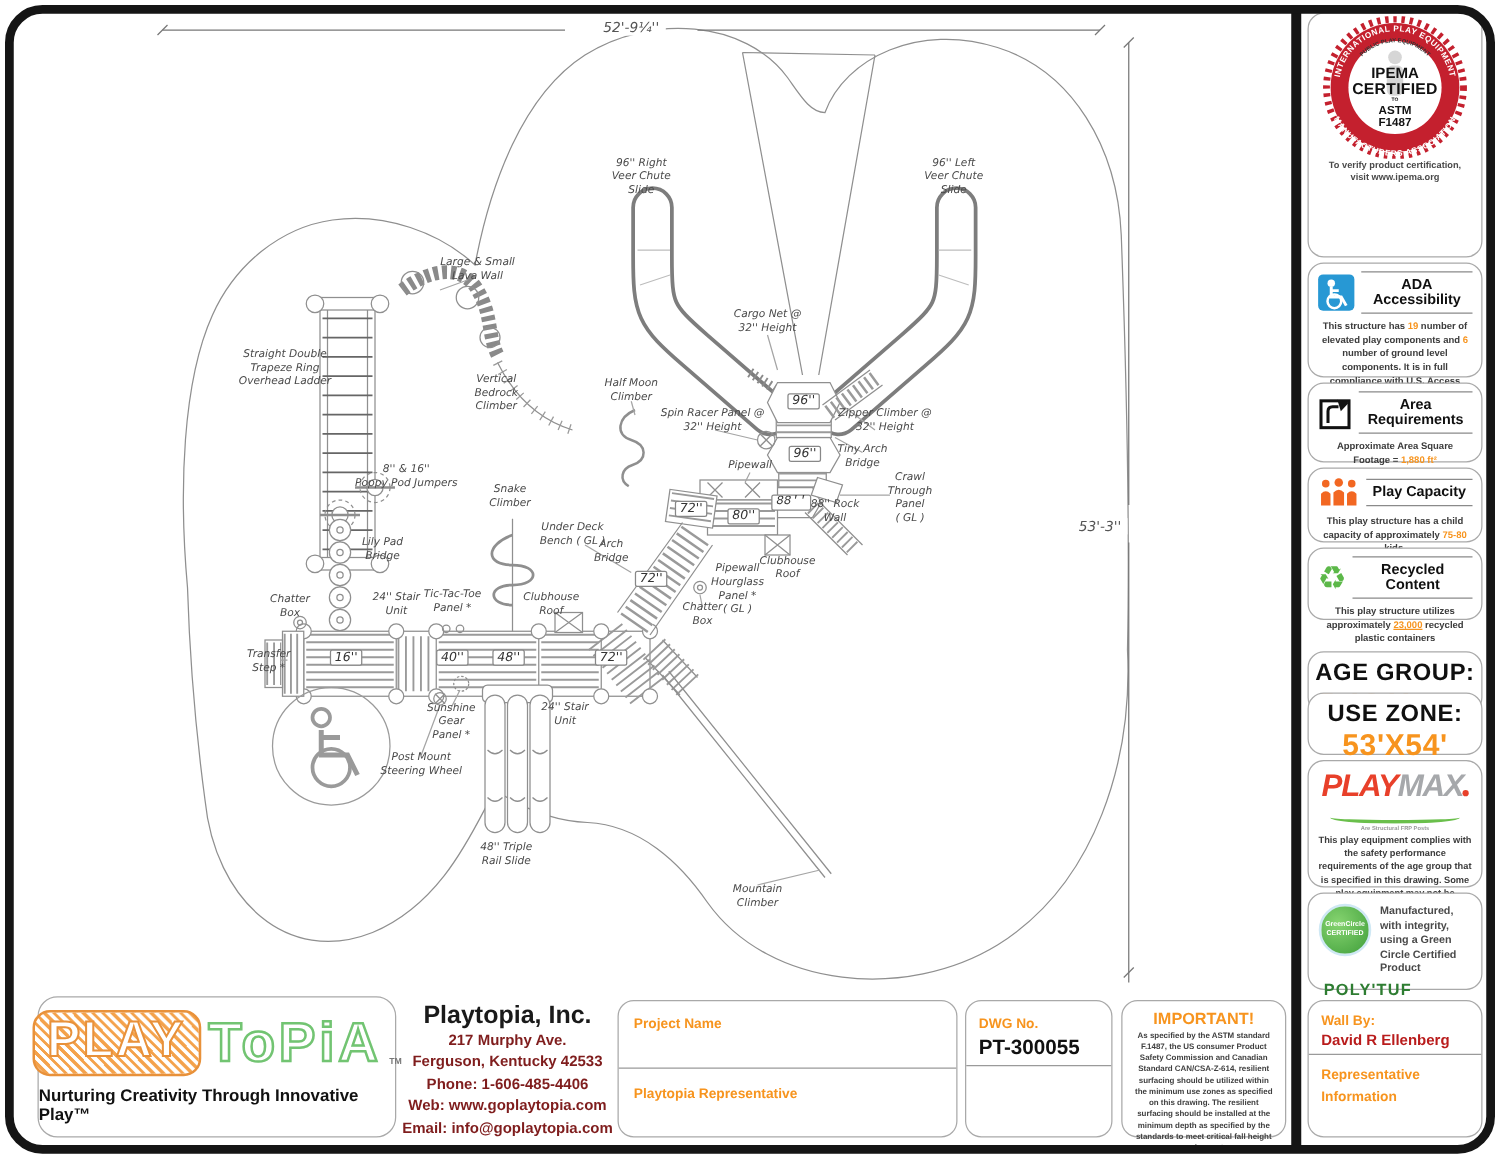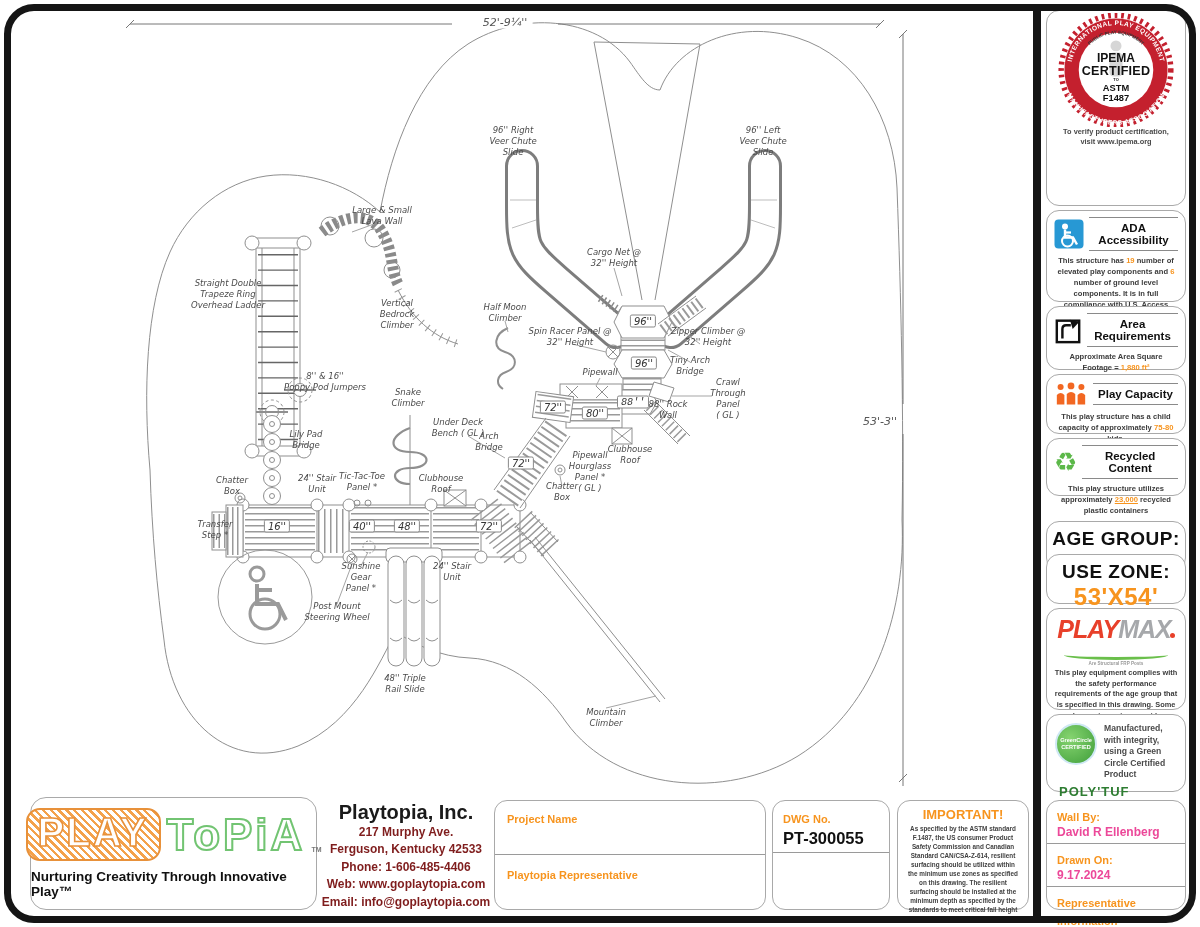--- a/index.html
+++ b/index.html
@@ -71,21 +71,21 @@
   .dwg-box{left:772px;top:800px;width:118px;height:110px;}
   .dwg-box .r1{padding:8px 10px 4px 10px;border-bottom:1.2px solid #9a9a9a;}
   .dwg-num{font-weight:800;font-size:16.5px;color:#111;margin-top:2px;}
   .dwg-scale{font-weight:800;font-size:11.5px;color:#111;padding:8px 6px;text-align:center;}
   .imp-box{left:897px;top:800px;width:132px;height:110px;padding:6px 8px;}
   .imp-title{color:#f7941e;font-weight:800;font-size:13px;text-align:center;}
   .imp-body{font-weight:bold;font-size:6.35px;color:#3f3f3f;text-align:center;line-height:1.42;margin-top:2px;}
   .drawn-box{left:1046px;top:800px;width:140px;height:110px;z-index:10;}
   .drawn-row{padding:6px 10px 4px 10px;border-bottom:1.2px solid #9a9a9a;}
   .drawn-row:last-child{border-bottom:none;}
-  .drawn-val{font-weight:800;font-size:12px;color:#ec4899;}
+  .drawn-val{font-weight:800;font-size:12px;color:#b91c1c;}
 </style>
 </head>
 <body>
 
 <div id="plan">
   <svg width="1026" height="784" viewBox="8 8 1026 784">
     <g stroke="#8f8f8f" fill="none" stroke-width="1">
 
       <path d="M150,470 C143,392 146,305 170,252 C188,212 224,182 266,176 C308,170 352,186 380,212 C392,148 418,76 468,44 C520,11 596,16 630,62 C640,76 648,90 660,90 C676,46 736,18 798,38 C858,57 894,118 897,188 C901,296 904,420 902,520 C906,606 878,706 798,756 C726,800 616,792 566,722 C544,690 512,660 470,658 C440,657 414,644 396,632 C380,660 356,722 298,746 C230,773 172,720 164,640 C157,588 152,534 150,470 Z"></path>
 
@@ -502,21 +502,17 @@
 <div class="box imp-box">
   <div class="imp-title">IMPORTANT!</div>
   <div class="imp-body">As specified by the ASTM standard F.1487, the US consumer Product Safety Commission and Canadian Standard CAN/CSA-Z-614, resilient surfacing should be utilized within the minimum use zones as specified on this drawing. The resilient surfacing should be installed at the minimum depth as specified by the standards to meet critical fall height requirements.</div>
 </div>
 
 <div class="box drawn-box">
   <div class="drawn-row">
     <span class="tb-label">Wall By:</span>
     <div class="drawn-val">David R Ellenberg</div>
   </div>
-  <div class="drawn-row">
-    <span class="tb-label">Drawn On:</span>
-    <div class="drawn-val">9.17.2024</div>
-  </div>
   <div class="drawn-row"><span class="tb-label">Representative Information</span></div>
 </div>
 
 <div class="vbar"></div>
 <div class="frame"></div>
 
 </body></html>

